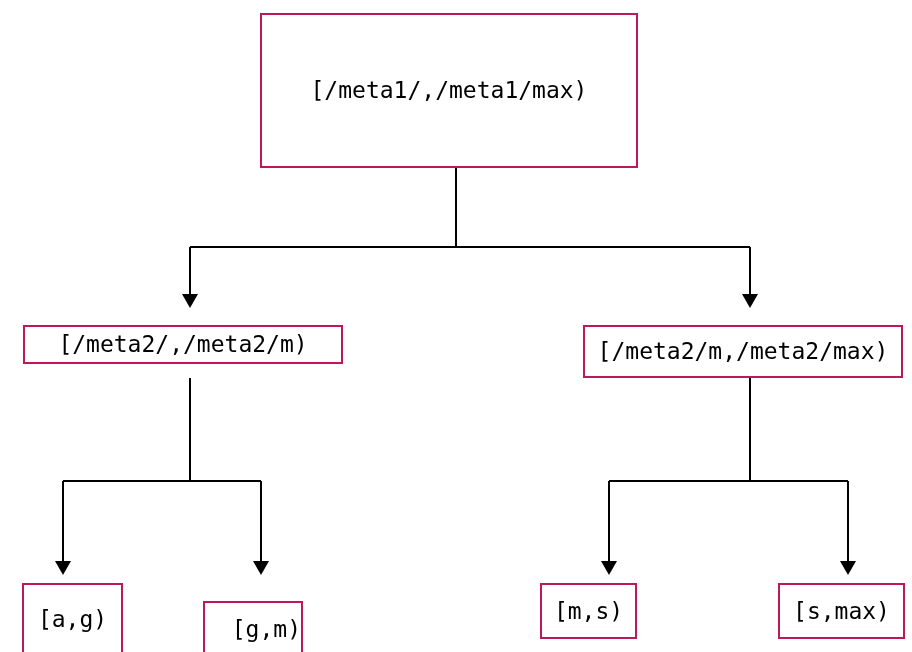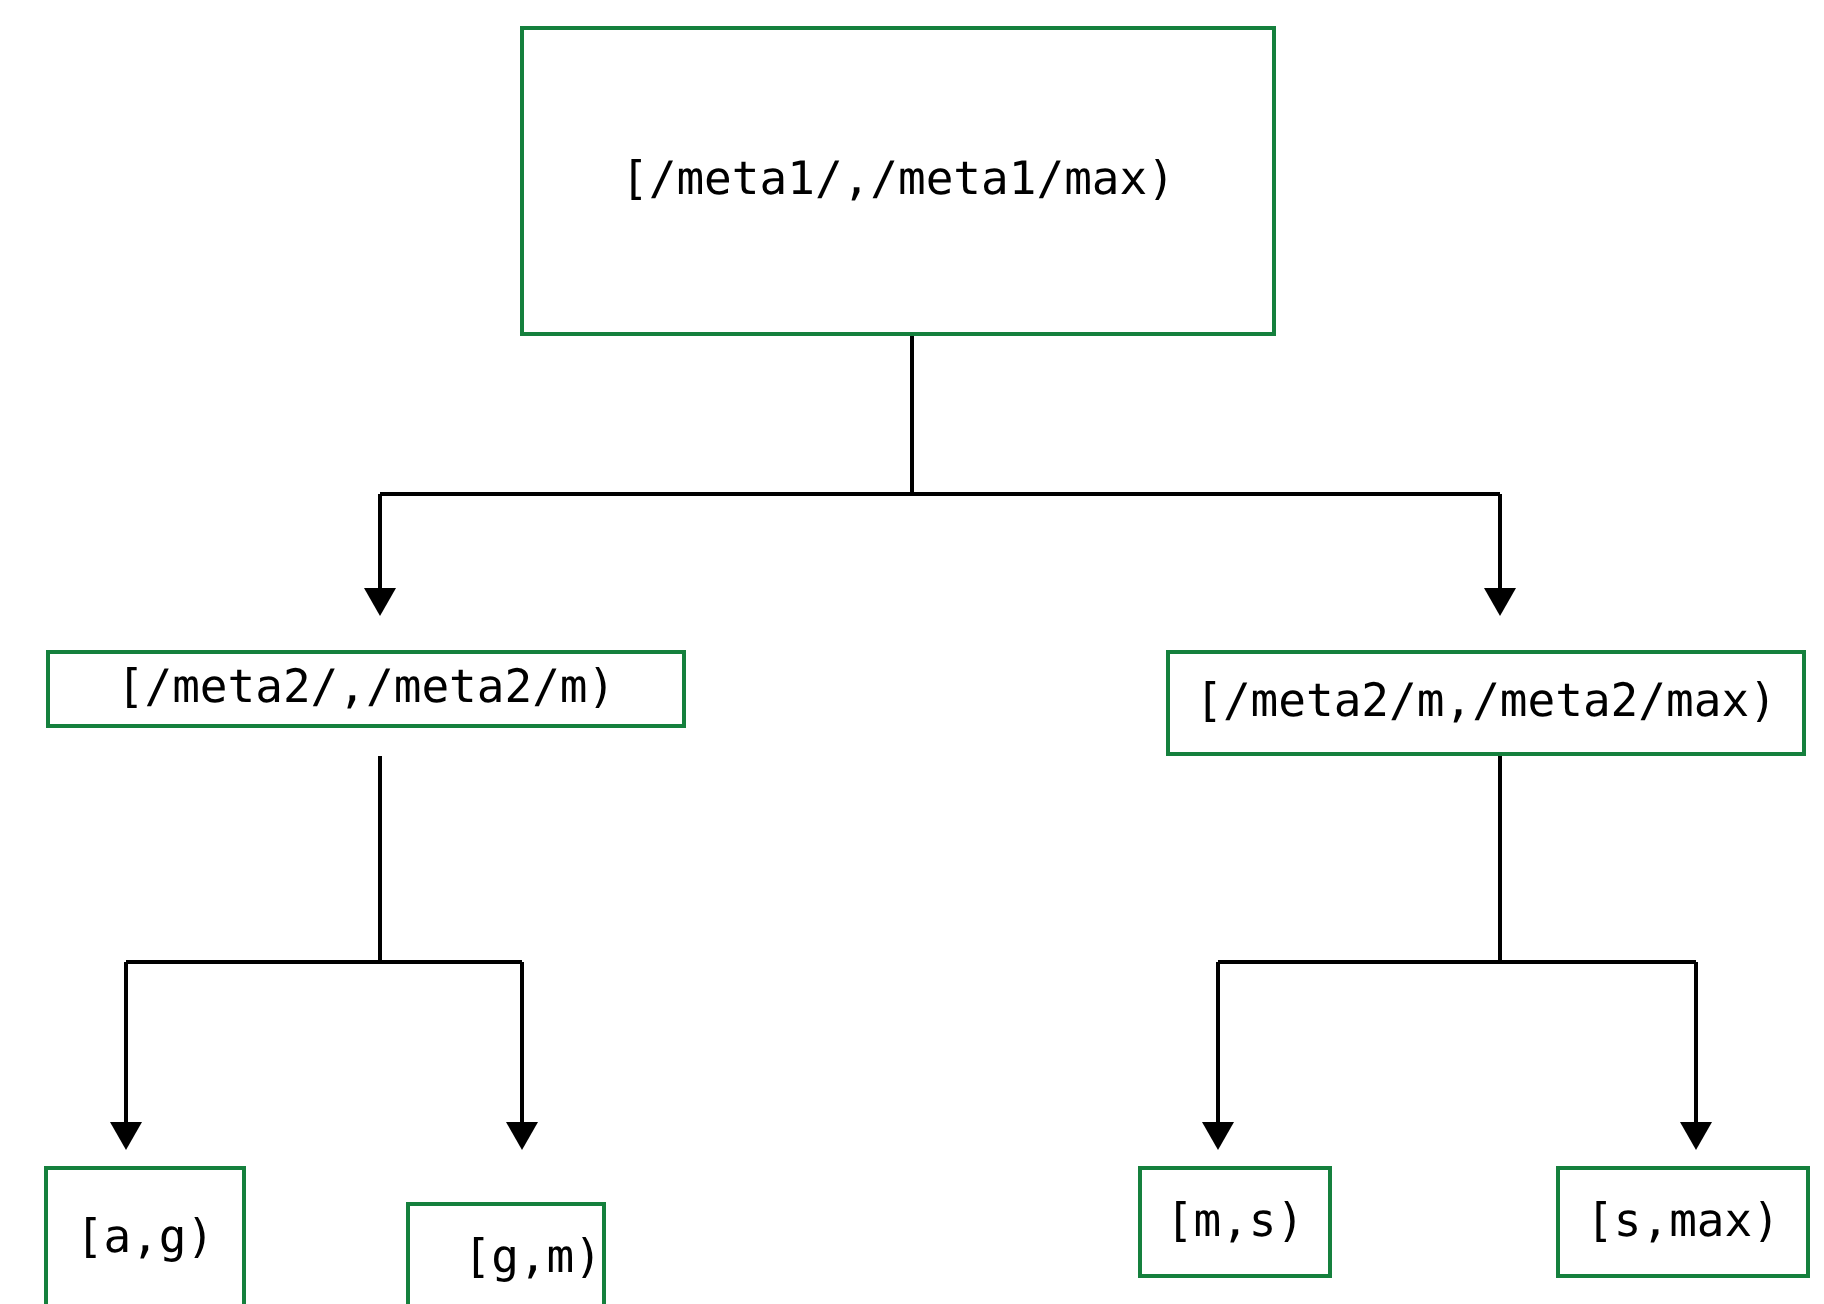--- a/index.html
+++ b/index.html
@@ -19,35 +19,35 @@
   .edge-layer {
     position: absolute;
     left: 0;
     top: 0;
     width: 912px;
     height: 652px;
   }
   .node {
     position: absolute;
     box-sizing: border-box;
-    border: 2px solid #15803d;
+    border: 2px solid #be185d;
     background: #ffffff;
     display: flex;
     align-items: center;
     justify-content: center;
     font-size: 23px;
     line-height: 1;
     white-space: nowrap;
   }
   .node-root        { left: 260px; top: 13px;  width: 378px; height: 155px; }
   .node-left-child  { left: 23px;  top: 325px; width: 320px; height: 39px; }
   .node-right-child { left: 583px; top: 325px; width: 320px; height: 53px; align-items: center; }
   .node-leaf-0 { left: 7px;   top: 583px; width: 101px; height: 72px; margin-left: 15px; }
   .node-leaf-1 { left: 203px; top: 601px; width: 100px; height: 56px; justify-content: flex-end; }
-  .node-leaf-2 { left: 569px; top: 583px; width: 97px;  height: 56px; }
+  .node-leaf-2 { left: 540px; top: 583px; width: 97px;  height: 56px; }
   .node-leaf-3 { left: 778px; top: 583px; width: 127px; height: 56px; }
   .edge {
     stroke: #000000;
     stroke-width: 2;
     fill: none;
   }
   .arrowhead {
     fill: #000000;
     stroke: none;
   }

